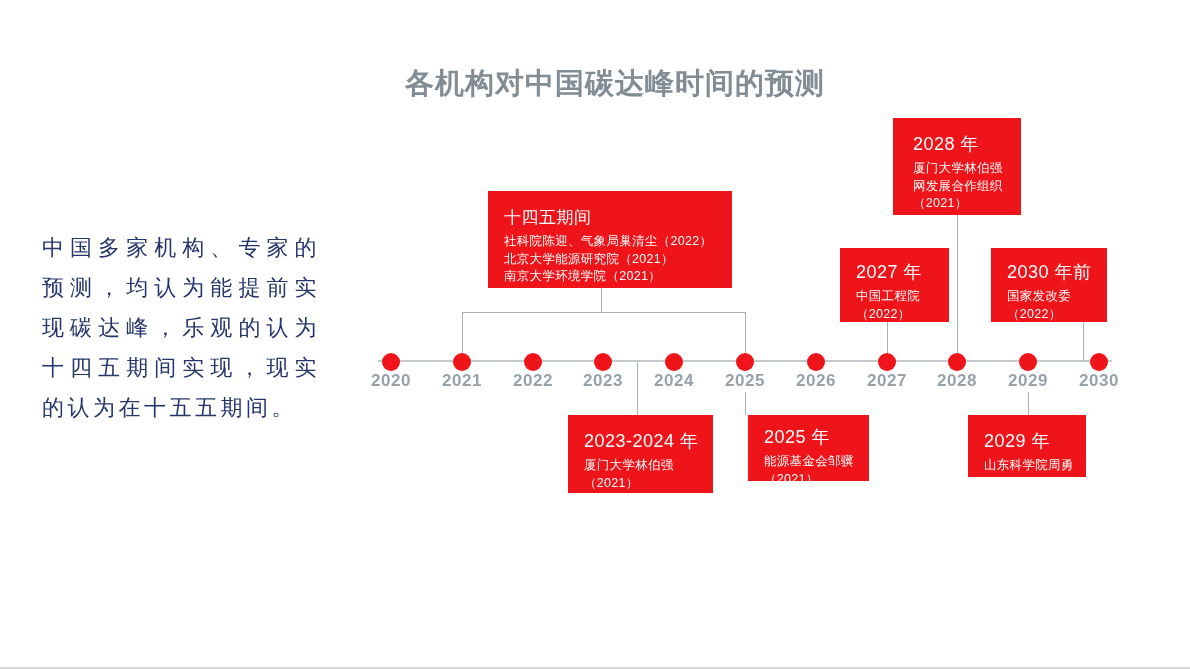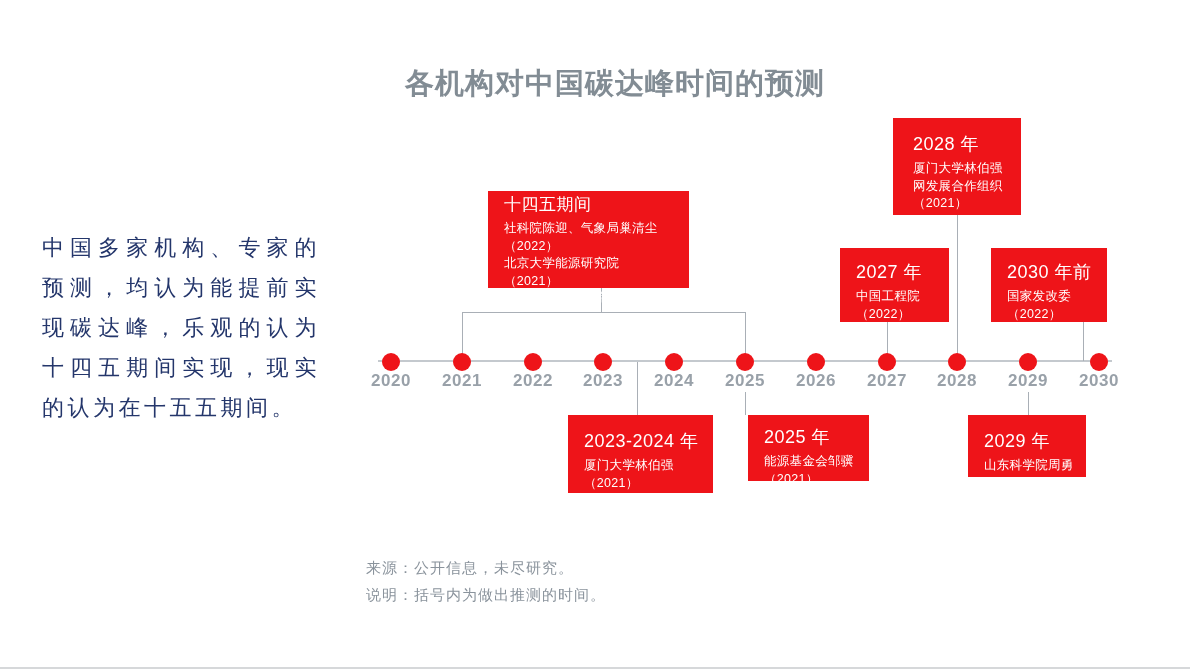--- a/index.html
+++ b/index.html
@@ -76,21 +76,21 @@
   <div class="year" style="left:498px;">2022</div>
   <div class="year" style="left:568px;">2023</div>
   <div class="year" style="left:639px;">2024</div>
   <div class="year" style="left:710px;">2025</div>
   <div class="year" style="left:781px;">2026</div>
   <div class="year" style="left:852px;">2027</div>
   <div class="year" style="left:922px;">2028</div>
   <div class="year" style="left:993px;">2029</div>
   <div class="year" style="left:1064px;">2030</div>
 
-  <div class="callout" style="left:488px; top:191px; width:201px; height:97px; padding:2px 16px;">
+  <div class="callout" style="left:488px; top:191px; width:244px; height:97px; padding:15px 16px;">
     <div class="callout-title">十四五期间</div>
     <div class="callout-line">社科院陈迎、气象局巢清尘（2022）</div>
     <div class="callout-line">北京大学能源研究院（2021）</div>
     <div class="callout-line">南京大学环境学院（2021）</div>
   </div>
 
   <div class="callout num" style="left:893px; top:118px; width:128px; height:97px; padding:14px 0 0 20px;">
     <div class="callout-title">2028 年</div>
     <div class="callout-line">厦门大学林伯强</div>
     <div class="callout-line">网发展合作组织</div>
@@ -120,19 +120,15 @@
     <div class="callout-line">能源基金会邹骥</div>
     <div class="callout-line">（2021）</div>
   </div>
 
   <div class="callout num" style="left:968px; top:415px; width:118px; height:62px; padding:14px 0 0 16px;">
     <div class="callout-title">2029 年</div>
     <div class="callout-line">山东科学院周勇</div>
     <div class="callout-line">（2021）</div>
   </div>
 
-  <div class="footer">
-    <div>来源：公开信息，未尽研究。</div>
-    <div>说明：括号内为做出推测的时间。</div>
-  </div>
 
 
 </div>
 
 </body></html>

